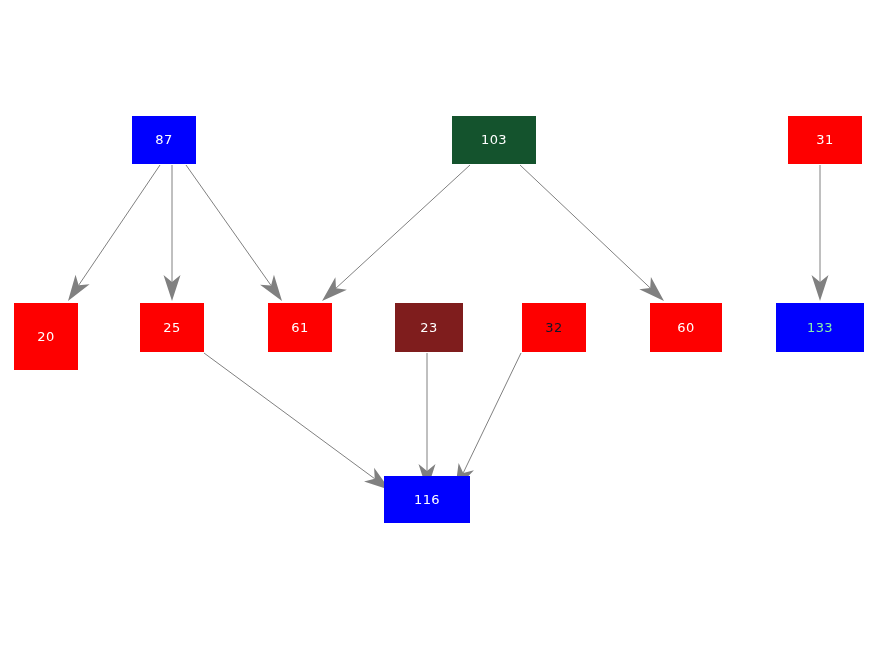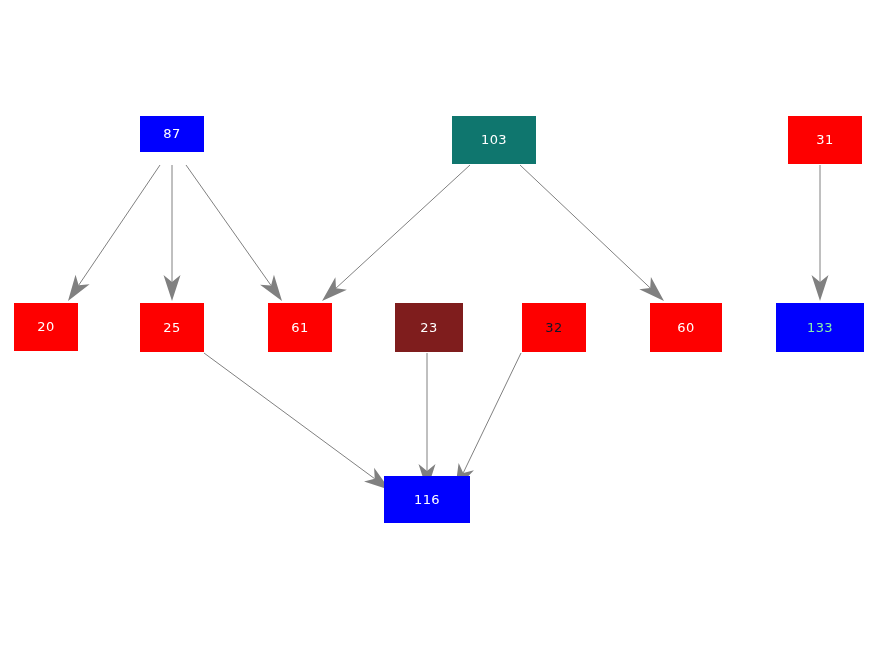--- a/index.html
+++ b/index.html
@@ -82,30 +82,30 @@
         <line x1="427" y1="353" x2="427" y2="471" stroke="#808080" stroke-width="1"></line>
         <polygon points="427,490 418.5,464 427,471 435.5,464" fill="#808080"></polygon>
       </g>
       <g>
         <line x1="521" y1="353" x2="463.24625320323673" y2="472.8827774417662" stroke="#808080" stroke-width="1"></line>
         <polygon points="455,490 458.62664165995614,462.88731901360046 463.24625320323673,472.8827774417662 473.94205131732326,470.2655455638649" fill="#808080"></polygon>
       </g>
     </svg>
 
   <div id="node-layer">
-      <div class="node" style="left: 140px; top: 116px; width: 64px; height: 36px; background: rgb(0, 0, 255); color: rgb(255, 255, 255);">
+      <div class="node" style="left: 132px; top: 116px; width: 64px; height: 48px; background: rgb(0, 0, 255); color: rgb(255, 255, 255);">
         <span class="node-label">87</span>
       </div>
-      <div class="node" style="left: 452px; top: 116px; width: 84px; height: 48px; background: #0f766e; color: rgb(255, 255, 255);">
+      <div class="node" style="left: 452px; top: 116px; width: 84px; height: 48px; background: #14532d; color: rgb(255, 255, 255);">
         <span class="node-label">103</span>
       </div>
       <div class="node" style="left: 788px; top: 116px; width: 74px; height: 48px; background: rgb(254, 0, 0); color: rgb(255, 255, 255);">
         <span class="node-label">31</span>
       </div>
-      <div class="node" style="left: 14px; top: 303px; width: 64px; height: 48px; background: rgb(254, 0, 0); color: rgb(255, 255, 255);">
+      <div class="node" style="left: 14px; top: 303px; width: 64px; height: 67px; background: rgb(254, 0, 0); color: rgb(255, 255, 255);">
         <span class="node-label">20</span>
       </div>
       <div class="node" style="left: 140px; top: 303px; width: 64px; height: 49px; background: rgb(254, 0, 0); color: rgb(255, 255, 255);">
         <span class="node-label">25</span>
       </div>
       <div class="node" style="left: 268px; top: 303px; width: 64px; height: 49px; background: rgb(254, 0, 0); color: rgb(255, 255, 255);">
         <span class="node-label">61</span>
       </div>
       <div class="node" style="left: 395px; top: 303px; width: 68px; height: 49px; background: #7f1d1d; color: rgb(255, 255, 255);">
         <span class="node-label">23</span>

